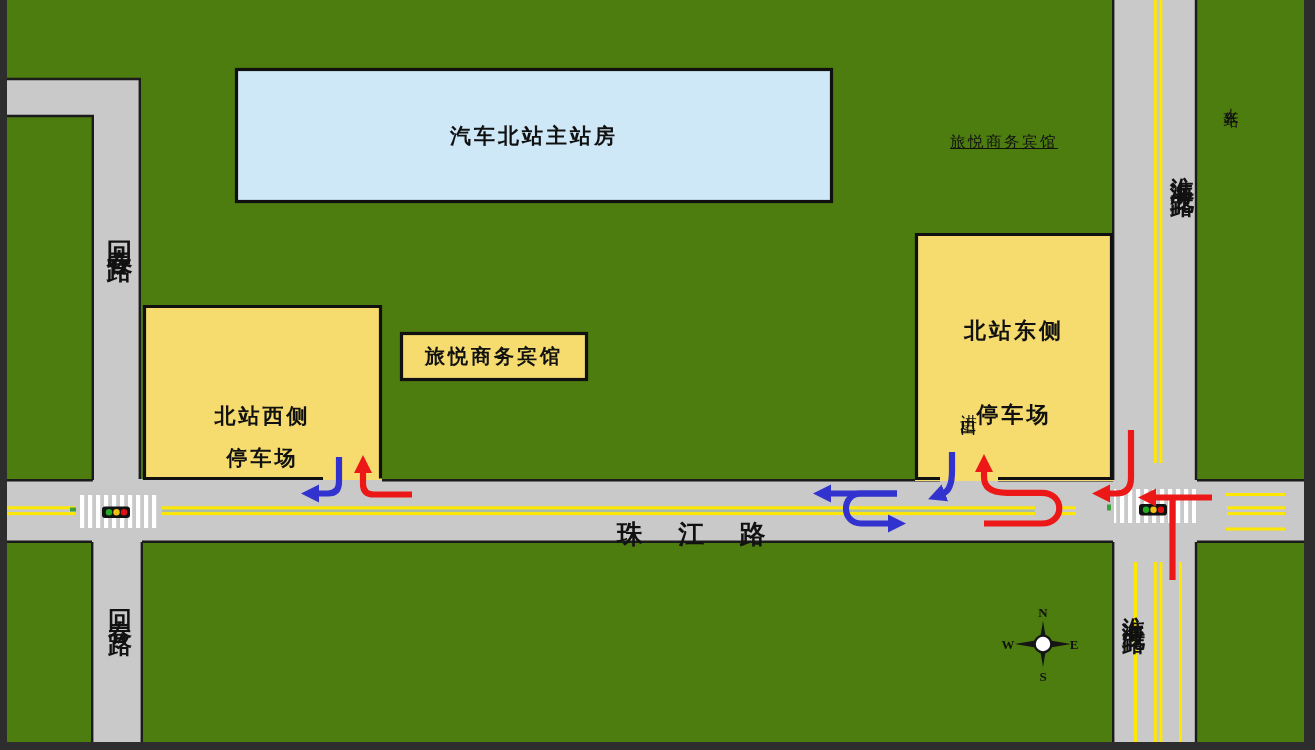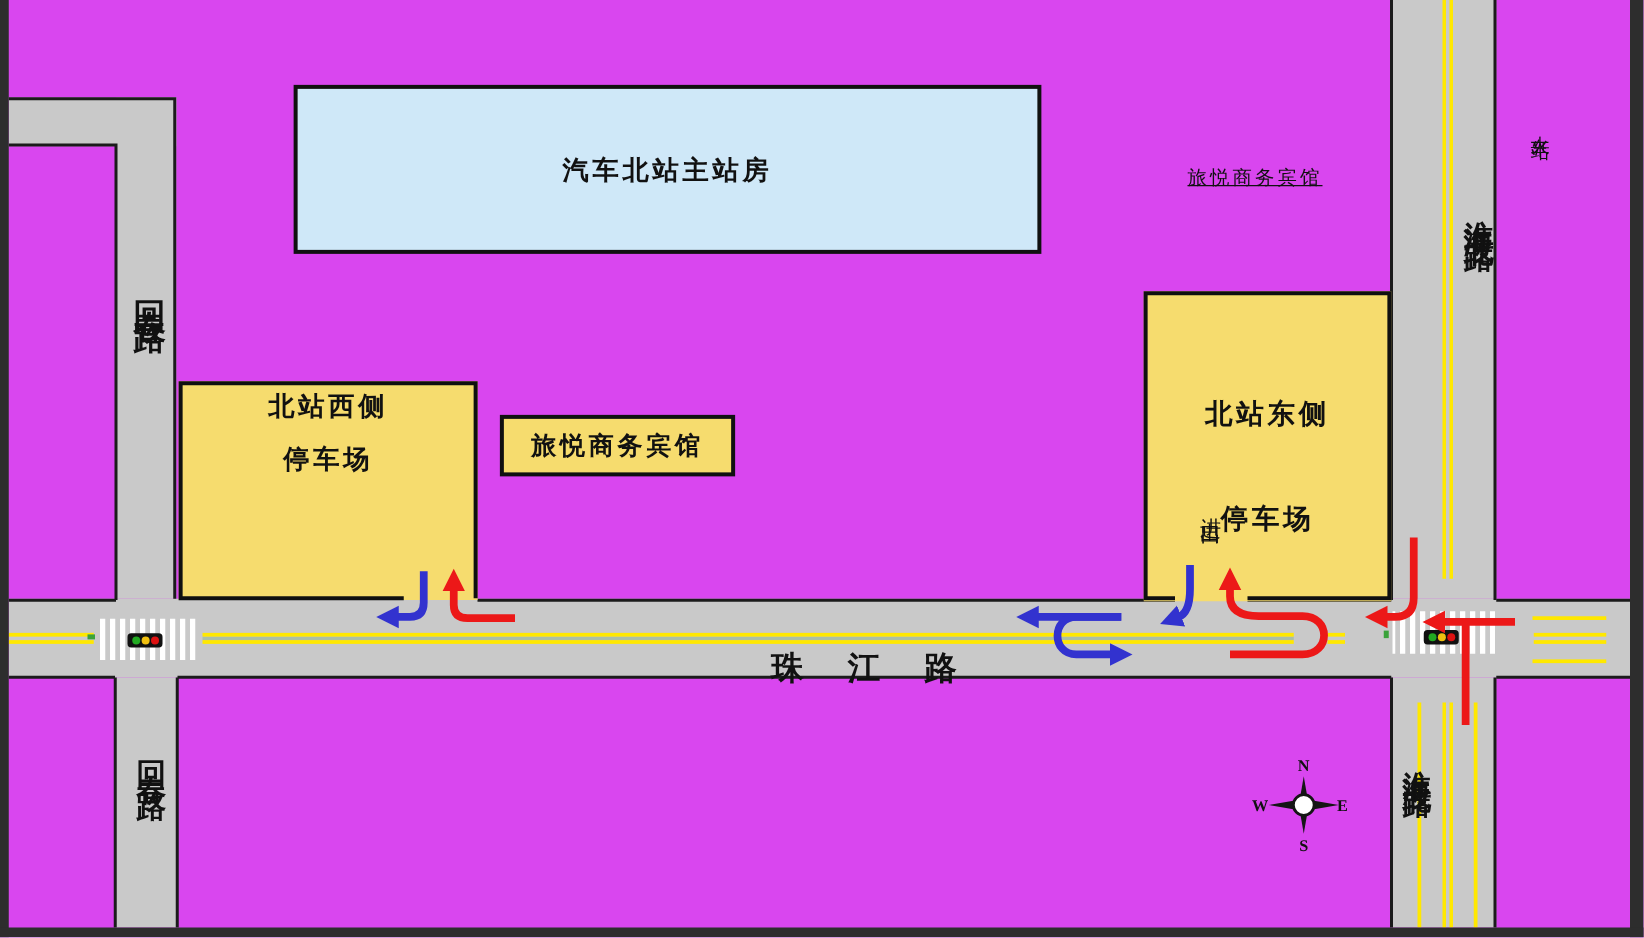--- a/index.html
+++ b/index.html
@@ -1,31 +1,31 @@
 <!DOCTYPE html>
 <html><head>
 <meta charset="utf-8">
 <style>
   html,body{margin:0;padding:0;background:#fff;}
-  .stage{position:relative;width:1315px;height:750px;background:#d946ef;overflow:hidden;
+  .stage{position:relative;width:1315px;height:750px;background:#4d7c0f;overflow:hidden;
          font-family:"Liberation Sans","DejaVu Sans",sans-serif;}
   .stage svg{position:absolute;left:0;top:0;}
   
   .frame{position:absolute;background:#2d2d2d;}
   .frame.left{left:0;top:0;width:7px;height:750px;}
   .frame.right{left:1304px;top:0;width:11px;height:750px;}
   .frame.bottom{left:0;top:742px;width:1315px;height:8px;}
   
   .labels{position:absolute;left:0;top:0;width:100%;height:100%;pointer-events:none;color:#111;}
   .lbl{position:absolute;white-space:nowrap;}
   .vlabel{writing-mode:vertical-rl;text-orientation:upright;}
   .box-label{display:flex;align-items:center;justify-content:center;text-align:center;}
   .col-label{display:flex;flex-direction:column;align-items:center;text-align:center;}
   .lbl-station{left:235px;top:68px;width:598px;height:135px;font-size:21px;font-weight:600;letter-spacing:3px;}
-  .lbl-wpark{left:143px;top:305px;width:239px;height:174px;justify-content:flex-start;font-size:21px;font-weight:600;letter-spacing:3px;line-height:42px;border-radius:25px;}
+  .lbl-wpark{left:143px;top:305px;width:239px;height:174px;justify-content:flex-end;font-size:21px;font-weight:600;letter-spacing:3px;line-height:42px;border-radius:25px;}
   .lbl-taxi{left:400px;top:332px;width:188px;height:49px;font-size:20px;font-weight:600;letter-spacing:3px;}
   .lbl-epark{left:915px;top:233px;width:198px;padding-top:78px;font-size:22px;font-weight:600;letter-spacing:3px;line-height:40px;gap:44px;}
   .lbl-entrance{left:957px;top:401px;font-size:17px;font-weight:500;letter-spacing:4px;}
   .lbl-zhujiang{left:577px;top:517px;font-size:26px;font-weight:600;letter-spacing:14px;margin-left:40px;}
   .lbl-huichun-n{left:103px;top:220px;font-size:26px;font-weight:600;letter-spacing:8px;}
   .lbl-huichun-s{left:104px;top:590px;font-size:24px;font-weight:600;letter-spacing:12px;}
   .lbl-huaihai-n{left:1166px;top:157px;font-size:24px;font-weight:600;letter-spacing:6px;}
   .lbl-huaihai-s{left:1119px;top:598px;font-size:23px;font-weight:600;letter-spacing:5px;}
   .lbl-hotel{left:950px;top:132px;font-size:15.5px;font-weight:400;letter-spacing:2.5px;text-decoration:underline;}
   .lbl-train{left:1221px;top:96px;font-size:15px;font-weight:500;letter-spacing:2.5px;}

